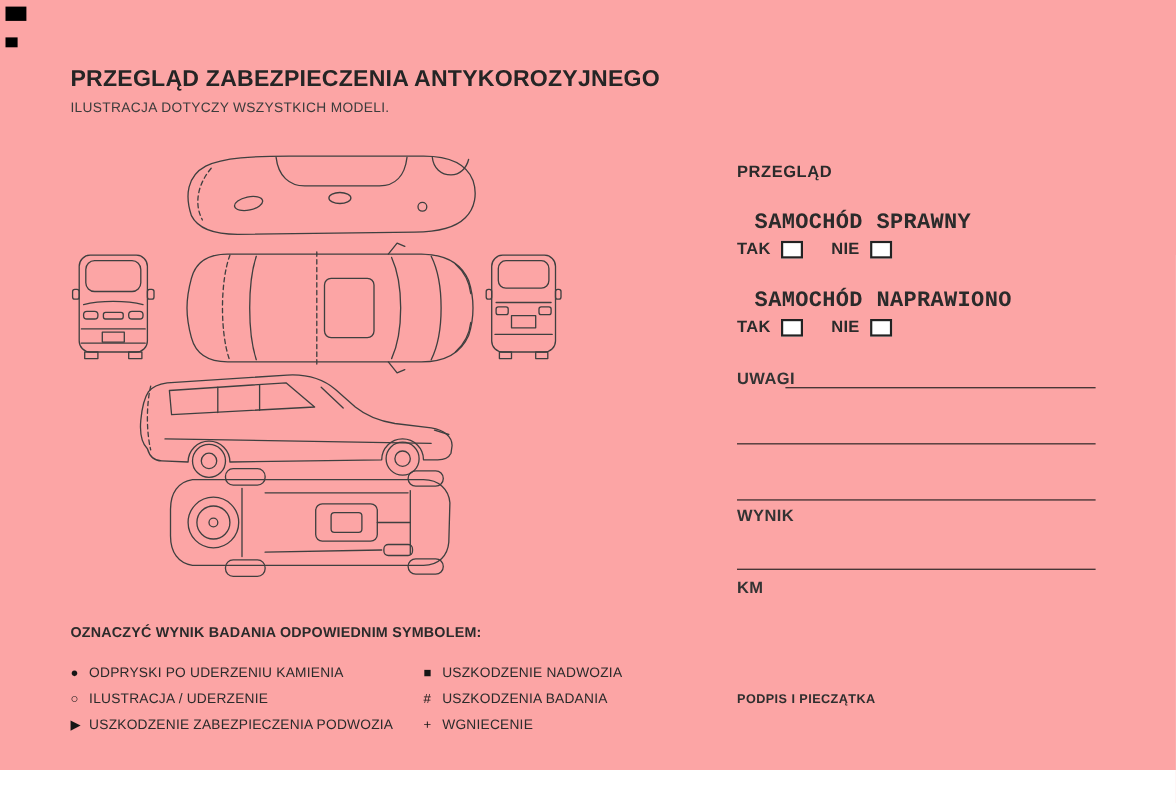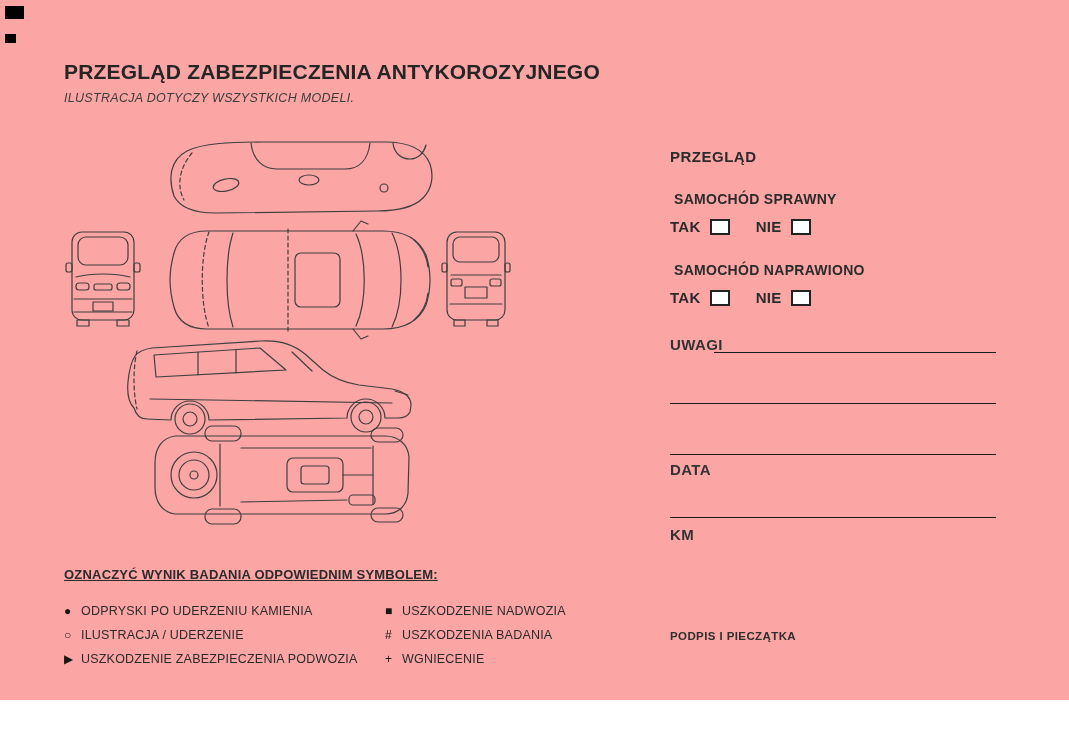--- a/index.html
+++ b/index.html
@@ -17,35 +17,35 @@
   #mark-tl-2 { left: 5px;  top: 34px;  width: 11px; height: 9px;  }
   #mark-bl-1 { left: 5px;  top: 700px; width: 19px; height: 12px; }
   #mark-bl-2 { left: 5px;  top: 717px; width: 10px; height: 8px;  }
 
   .title {
     position: absolute; left: 64px; top: 60px;
     font-size: 21px; font-weight: 700; letter-spacing: 0.2px; color: #252525;
   }
   .subtitle {
     position: absolute; left: 64px; top: 91px;
-    font-size: 12.5px; font-weight: 400; letter-spacing: 0.3px; color: #3c3c3c; font-style: italic;
+    font-size: 12.5px; font-weight: 400; letter-spacing: 0.3px; color: #3c3c3c;
   }
 
   .diagrams {
     position: absolute; left: 55px; top: 136px;
     width: 470px; height: 400px;
   }
   .diagrams * { fill: none; stroke: #3f3f3f; stroke-width: 1.2; stroke-linecap: round; stroke-linejoin: round; }
   .diagrams .dash { stroke-dasharray: 4 3; }
 
   .form {
     position: absolute; left: 670px; top: 140px; width: 326px; height: 540px;
   }
   .form-heading { position: absolute; left: 0; top: 8px; font-size: 15px; font-weight: 700; letter-spacing: 0.5px; }
-  .q-label { position: absolute; left: 4px; font-size: 14px; font-weight: 600; letter-spacing: 0.3px; }
+  .q-label { position: absolute; left: 16px; font-size: 20px; font-weight: 600; letter-spacing: 0.3px; font-family: Liberation Mono, monospace; }
   #q1-label { top: 51px; }
   #q2-label { top: 122px; }
   .yn-row { position: absolute; left: 0; display: flex; align-items: center; }
   #yn-row-1 { top: 78px; }
   #yn-row-2 { top: 149px; }
   .yn-label { font-size: 15px; font-weight: 600; letter-spacing: 0.3px; }
   .cb {
     display: inline-block; width: 16px; height: 12px;
     border: 2px solid #222; margin-left: 9px; background: #fff;
   }
@@ -60,21 +60,21 @@
   #rule-uwagi-2 { left: 0;    width: 326px; top: 263px; }
   #rule-uwagi-3 { left: 0;    width: 326px; top: 314px; }
   #rule-data    { left: 0;    width: 326px; top: 377px; }
 
   .signature {
     position: absolute; left: 0; top: 490px; width: 326px;
     text-align: left; font-size: 11.5px; font-weight: 700; letter-spacing: 0.4px; color: #2e2e2e;
   }
 
   .legend { position: absolute; left: 64px; top: 567px; width: 560px; }
-  .legend-heading { font-size: 13px; font-weight: 700; letter-spacing: 0.2px; margin-bottom: 17px; text-decoration: underline; }
+  .legend-heading { font-size: 13px; font-weight: 700; letter-spacing: 0.2px; margin-bottom: 17px; }
   .legend-cols { display: flex; }
   .legend-col { display: flex; flex-direction: column; }
   #legend-col-1 { width: 321px; }
   .legend-item { display: flex; align-items: center; height: 24px; }
   .legend-symbol { width: 17px; font-size: 12px; color: #161616; }
   .legend-label { font-size: 12.5px; letter-spacing: 0.2px; color: #2b2b2b; }
 </style>
 </head>
 <body>
 
@@ -198,21 +198,21 @@
       <span class="yn-gap"></span>
       <span class="yn-label">NIE</span>
       <span class="cb"></span>
     </div>
 
     <div class="field-label" id="uwagi-label">UWAGI</div>
     <div class="rule" id="rule-uwagi-1"></div>
     <div class="rule" id="rule-uwagi-2"></div>
     <div class="rule" id="rule-uwagi-3"></div>
 
-    <div class="field-label" id="data-label">DATA</div>
+    <div class="field-label" id="data-label">WYNIK</div>
     <div class="rule" id="rule-data"></div>
 
     <div class="field-label" id="km-label">KM</div>
 
     <div class="signature">PODPIS I PIECZĄTKA</div>
   </div>
 
   <div class="legend">
     <div class="legend-heading">OZNACZYĆ WYNIK BADANIA ODPOWIEDNIM SYMBOLEM:</div>
     <div class="legend-cols">

